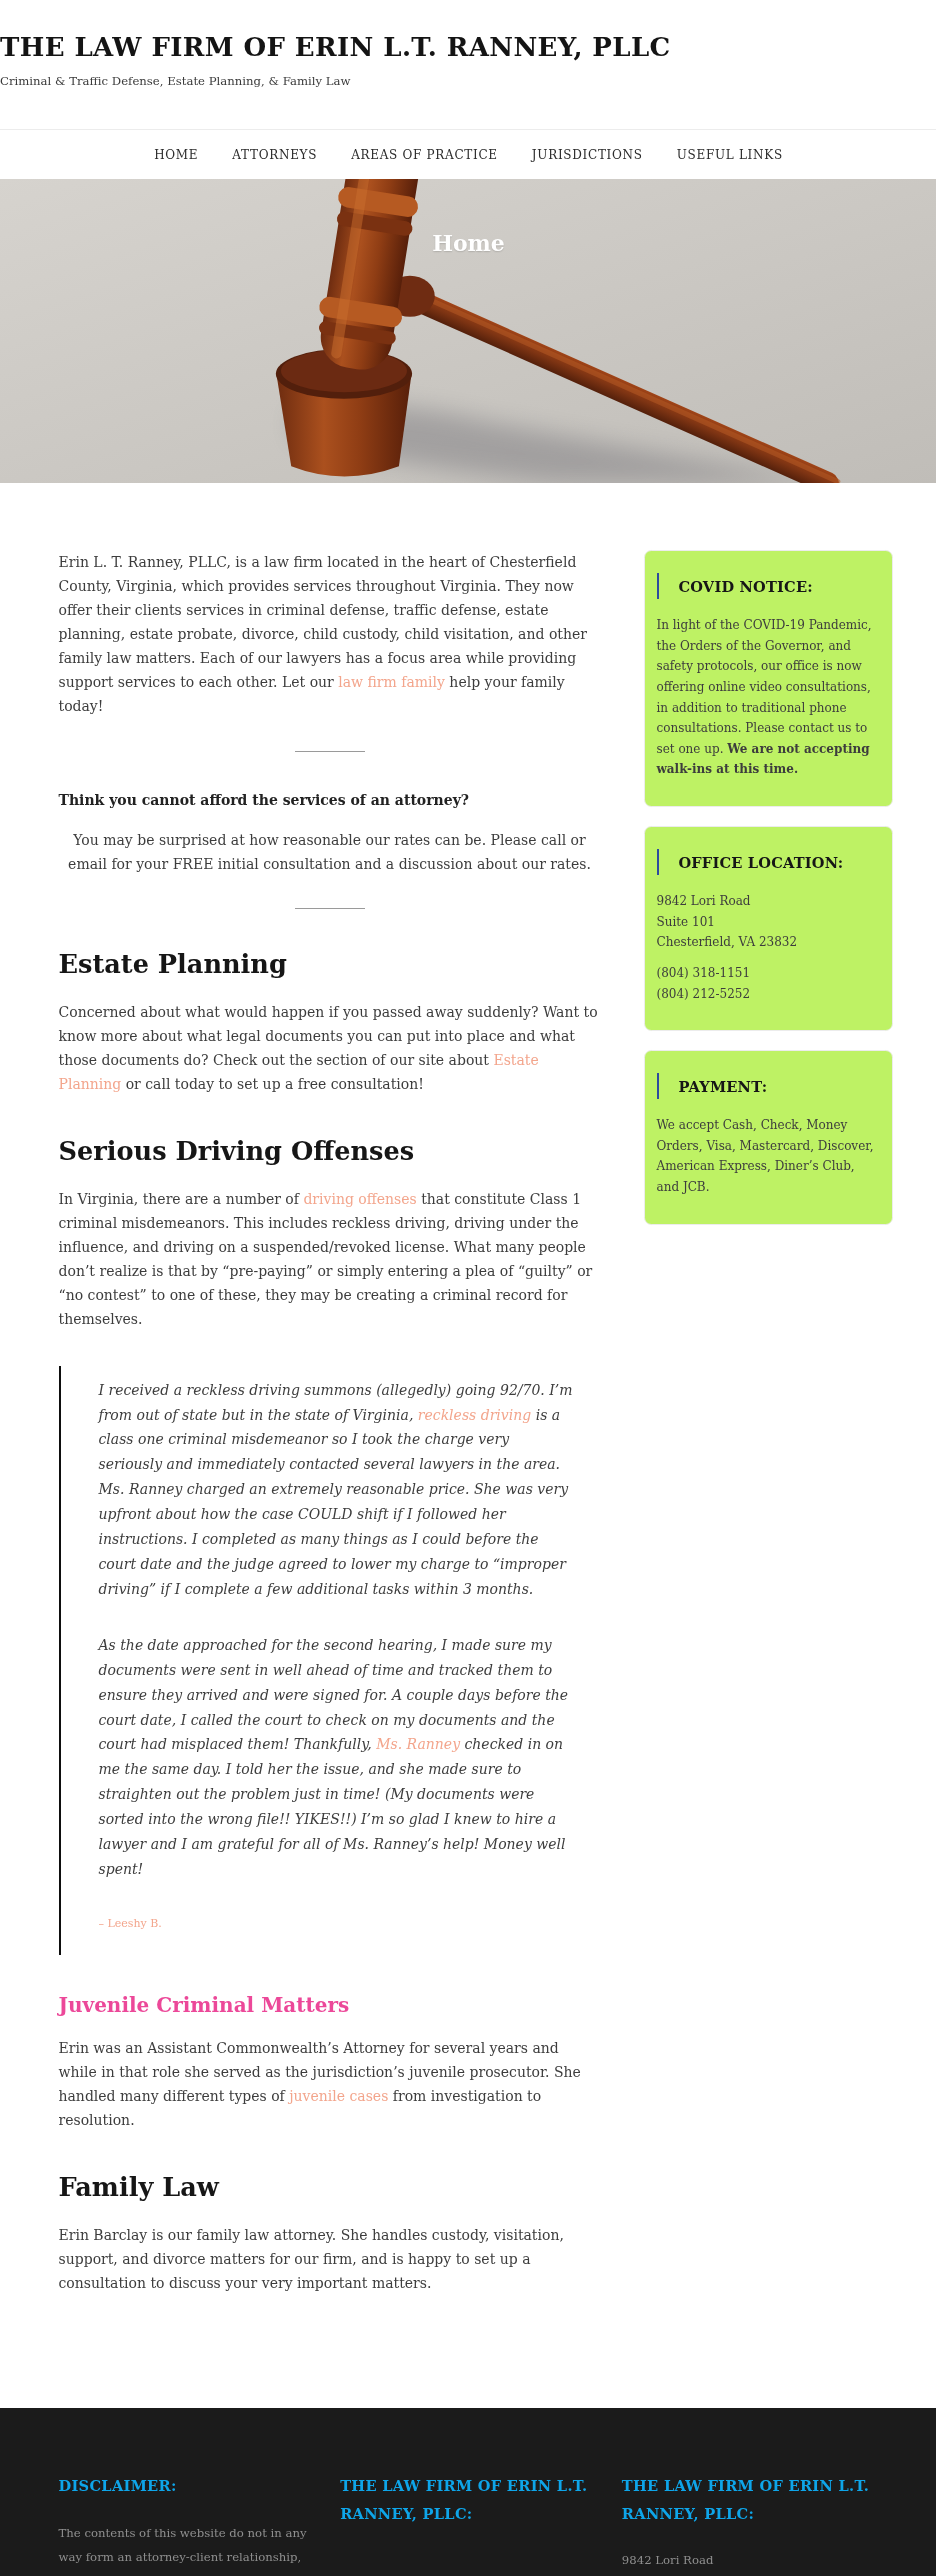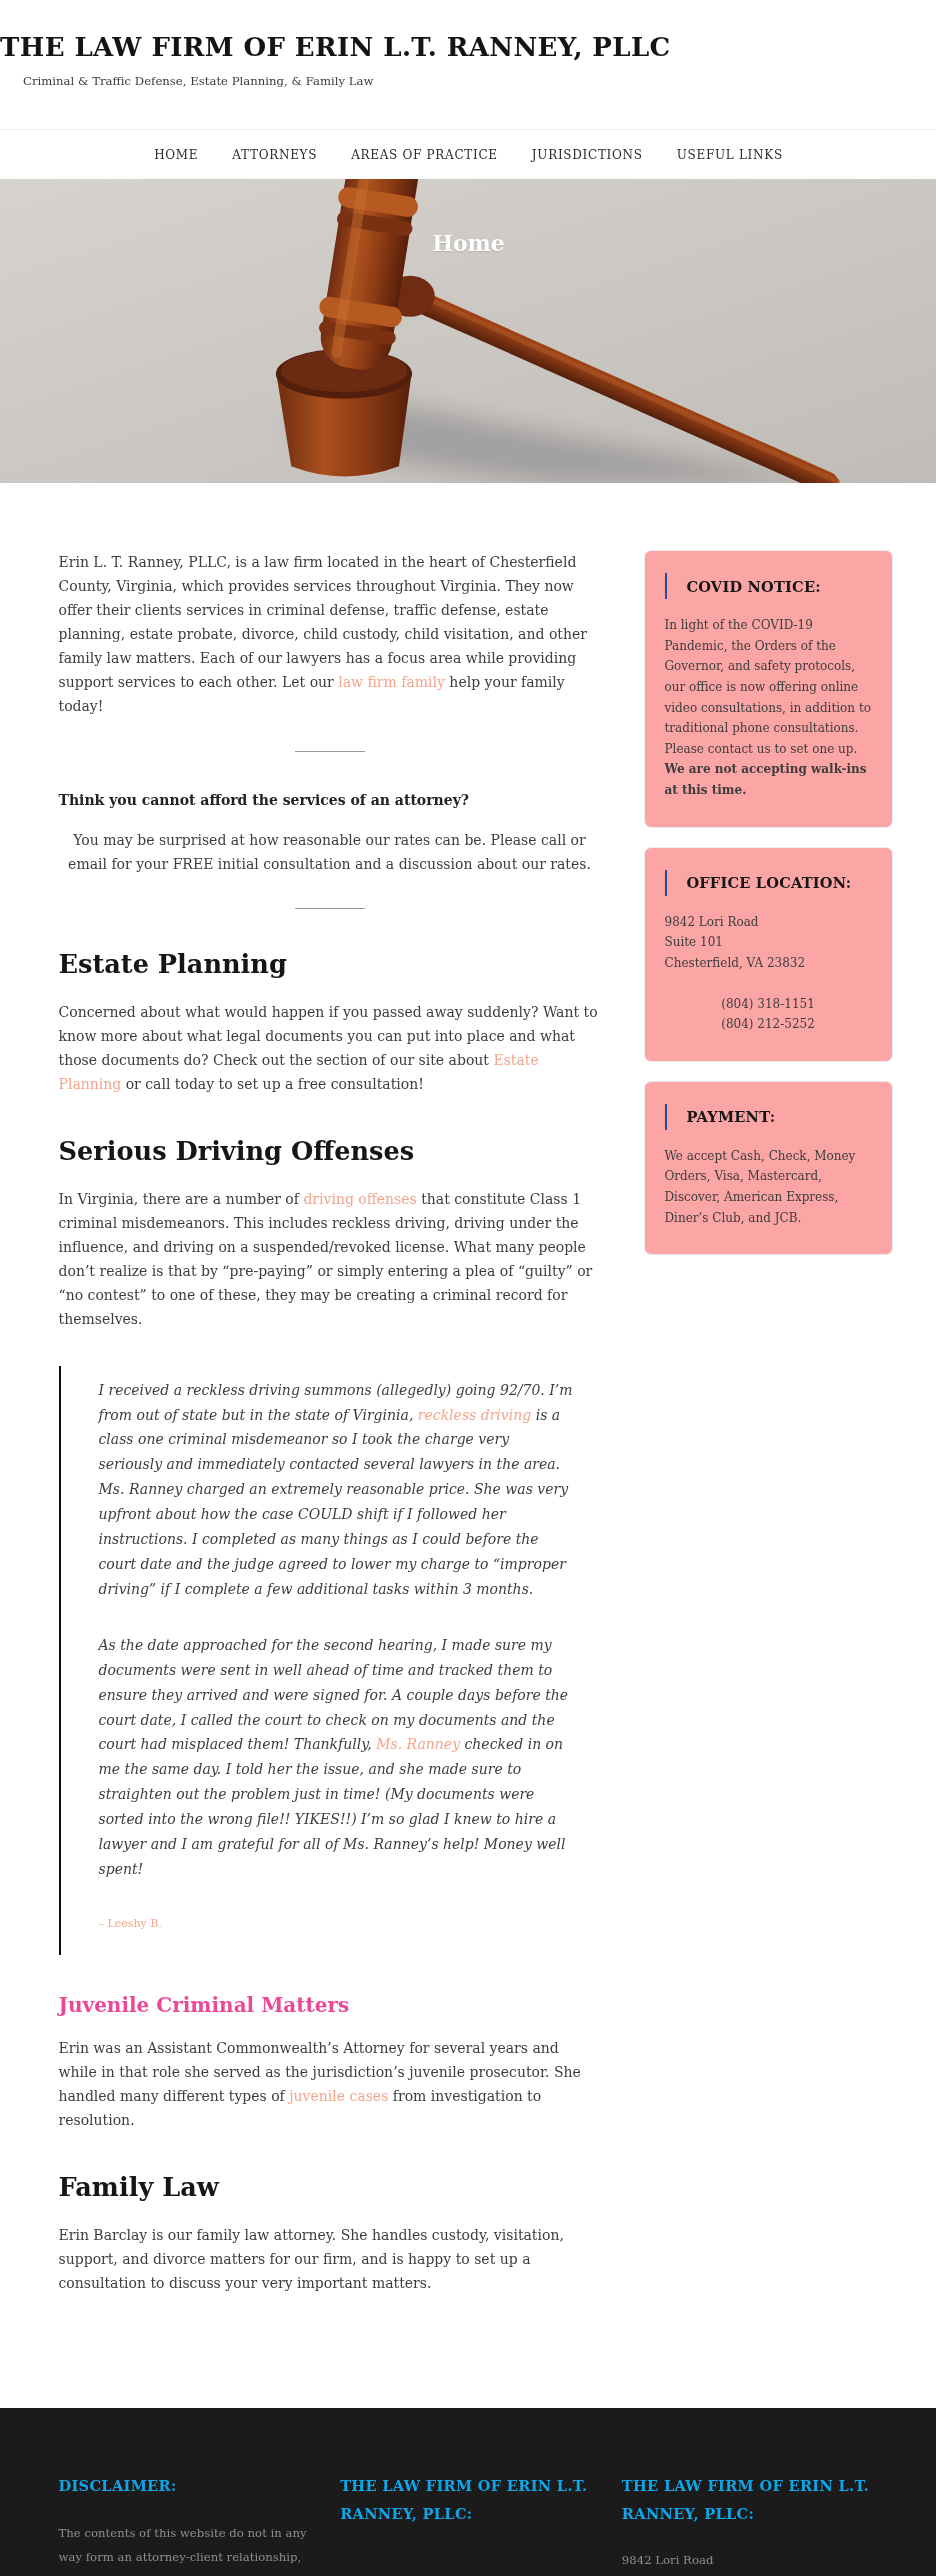--- a/index.html
+++ b/index.html
@@ -7,21 +7,21 @@
   body {
     width: 937px; margin: 0 auto;
     font-family: "DejaVu Serif", "Liberation Serif", serif;
     color: #3d3d3d;
   }
   a { text-decoration: none; }
 
   
   .site-header { height: 129px; text-align: left; padding-top: 32px; }
   .site-title { margin: 0; font-size: 26px; font-weight: bold; color: #141414; letter-spacing: 0.4px; }
-  .site-subtitle { margin: 11.7px 0 0; font-size: 11.7px; color: #3a3a3a; padding-left: 23px; }
+  .site-subtitle { margin: 11.7px 0 0; font-size: 11.7px; color: #3a3a3a; }
 
   
   .main-nav {
     height: 50px; border-top: 0.7px solid #ececec;
     display: flex; justify-content: center; align-items: center; gap: 34px;
   }
   .nav-link { font-size: 12px; letter-spacing: 0.7px; color: #2c2c2c; }
 
   
   .hero { position: relative; height: 304px; overflow: hidden; background: #cbc8c3; }
@@ -49,30 +49,30 @@
 
   blockquote.testimonial {
     margin: 35px 0 34px; border-left: 2.9px solid #0e0e0e;
     padding: 11.7px 28px 25px 38px; font-style: italic;
   }
   blockquote.testimonial p { font-size: 14px; line-height: 1.78; margin: 0 0 31px; font-style: italic; }
   .attribution { display: block; font-style: normal; font-size: 11px; color: #f3a58c; margin-top: 35px; }
 
   
   .card {
-    border: 0.7px solid #ececec; border-radius: 7.3px; background: #fca5a5;
-    padding: 22px 20px 26px; margin-bottom: 19px;
+    border: 0.7px solid #ececec; border-radius: 7.3px; background: #bef264;
+    padding: 22px 12px 26px; margin-bottom: 19px;
   }
   .card-title-row { display: flex; align-items: center; gap: 19px; margin-bottom: 16px; }
   .accent-bar { width: 2.9px; height: 26px; background: #2d4b9e; flex: 0 0 2.9px; }
   .card-title { font-size: 14.6px; font-weight: bold; color: #161616; letter-spacing: 0.2px; }
   .card-body { font-size: 12px; line-height: 1.72; color: #3d3d3d; margin: 0; }
   .card-body .bold { font-weight: bold; }
   .addr-line { font-size: 12px; line-height: 1.72; }
-  .phone-block { margin-top: 20px; text-align: center; }
+  .phone-block { margin-top: 10px; }
 
   
   .site-footer { background: #1b1b1b; height: 450px; position: relative; padding-top: 64px; }
   .footer-cols { width: 820px; margin: 0 auto; display: grid; grid-template-columns: repeat(3, 1fr); gap: 25px; }
   .footer-heading { margin: 0 0 22px; color: #0ea5e9; font-size: 14.6px; font-weight: bold; line-height: 1.9; letter-spacing: 0.3px; }
   .footer-text { color: #8f8f8f; font-size: 11.7px; line-height: 2.05; margin: 0; }
   .footer-addr-line { color: #8f8f8f; font-size: 11.7px; line-height: 2.05; }
 </style>
 </head>
 <body>

